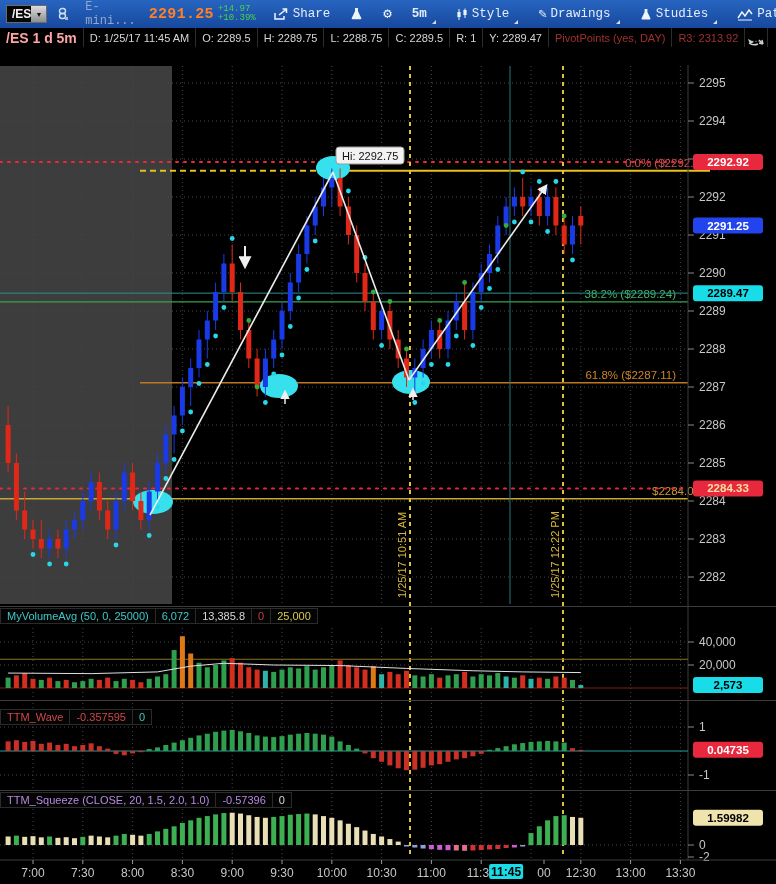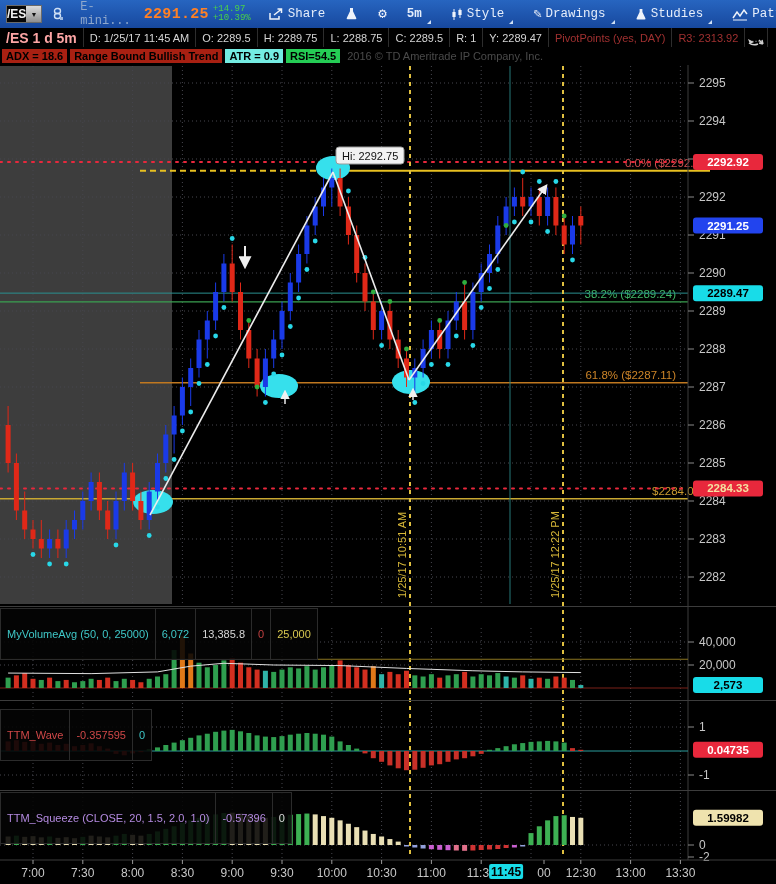--- a/index.html
+++ b/index.html
@@ -6,21 +6,21 @@
   *{box-sizing:border-box;}
   .app{position:relative;width:776px;height:884px;background:#000;overflow:hidden;
        font-family:"Liberation Sans","DejaVu Sans",sans-serif;}
   
   .toolbar{height:28px;background:linear-gradient(#2765c0,#17489e);display:flex;align-items:center;
            color:#e6eefb;font-size:12px;padding:0 4px;gap:2px;}
   .tb-group{display:flex;align-items:center;height:100%;padding:0 7px;gap:4px;cursor:pointer;font-family:Liberation Mono, monospace;}
   .tb-sep{width:1px;height:18px;background:#0e3577;box-shadow:1px 0 0 #3a6fc6;margin:0 1px;}
   .symbol-box{display:flex;align-items:center;background:#060606;border:1px solid #6a6a6a;
               height:18px;width:86px;margin-left:2px;}
-  .symbol-box .sym{flex:1;color:#f2f2f2;font-weight:bold;font-size:12px;}
+  .symbol-box .sym{flex:1;color:#f2f2f2;font-weight:bold;font-size:12px;padding-left:5px;}
   .symbol-box .caret{width:15px;height:16px;background:linear-gradient(#dcdcdc,#8f8f8f);
               display:flex;align-items:center;justify-content:center;color:#111;font-size:7px;}
   .tb-desc{color:#8fa8cc;}
   .tb-price{color:#ff8126;font-weight:bold;font-size:15px;letter-spacing:.3px;}
   .tb-chg{display:flex;flex-direction:column;line-height:1.05;font-size:9px;color:#4ad24a;}
   .dd{width:0;height:0;border-left:4px solid transparent;border-bottom:4px solid #cfe0f5;
       align-self:flex-end;margin:0 0 4px 1px;}
   .glyph{font-size:14px;line-height:1;color:#f0f4fb;}
   .tb-label{font-size:12.5px;}
   
@@ -34,21 +34,21 @@
   .chip-adx,.chip-trend{background:#a82012;}
   .chip-atr{background:#74ece2;}
   .chip-rsi{background:#25cd55;}
   .copyright{color:#4a4a4a;margin-left:4px;white-space:nowrap;}
   
   #chart-svg{position:absolute;left:0;top:65px;}
   svg text{font-family:"Liberation Sans","DejaVu Sans",sans-serif;}
   
   .pane-hdr{position:absolute;left:1px;display:flex;font-size:11px;z-index:3;align-items:stretch;}
   .pane-hdr .seg{background:rgba(4,4,4,.88);border:1px solid #2b2b2b;margin-left:-1px;
-                 padding:19px 6px;white-space:nowrap;}
+                 padding:1px 6px;white-space:nowrap;}
   .resize-glyph{position:absolute;left:746px;top:33px;z-index:4;color:#cfcfcf;}
 </style>
 </head>
 <body>
 
 <div class="app">
 
   <div class="toolbar">
     <div class="symbol-box">
       <span class="sym">/ES</span>
@@ -141,27 +141,20 @@
     <span class="seg">H: 2289.75</span>
     <span class="seg">L: 2288.75</span>
     <span class="seg">C: 2289.5</span>
     <span class="seg">R: 1</span>
     <span class="seg">Y: 2289.47</span>
     <span class="seg pivot">PivotPoints (yes, DAY)</span>
     <span class="seg pivot">R3: 2313.92</span>
     <span class="seg more">...</span>
   </div>
 
-  <div class="hdr2">
-    <span class="chip chip-adx">ADX = 18.6</span>
-    <span class="chip chip-trend">Range Bound Bullish Trend</span>
-    <span class="chip chip-atr">ATR = 0.9</span>
-    <span class="chip chip-rsi">RSI=54.5</span>
-    <span class="copyright">2016 © TD Ameritrade IP Company, Inc.</span>
-  </div>
 
   <svg id="chart-svg" width="776" height="819" viewBox="0 65 776 819">
     <defs>
       <marker id="arrow" viewBox="0 0 10 10" refX="7.5" refY="5" markerWidth="6.5" markerHeight="6.5" orient="auto-start-reverse">
         <path d="M0 0 L10 5 L0 10 z" fill="#f0f0f0"></path>
       </marker>
     </defs>
     <g id="g-root">
         <g>
           <rect x="0" y="65" width="776" height="819" fill="#000"></rect>

